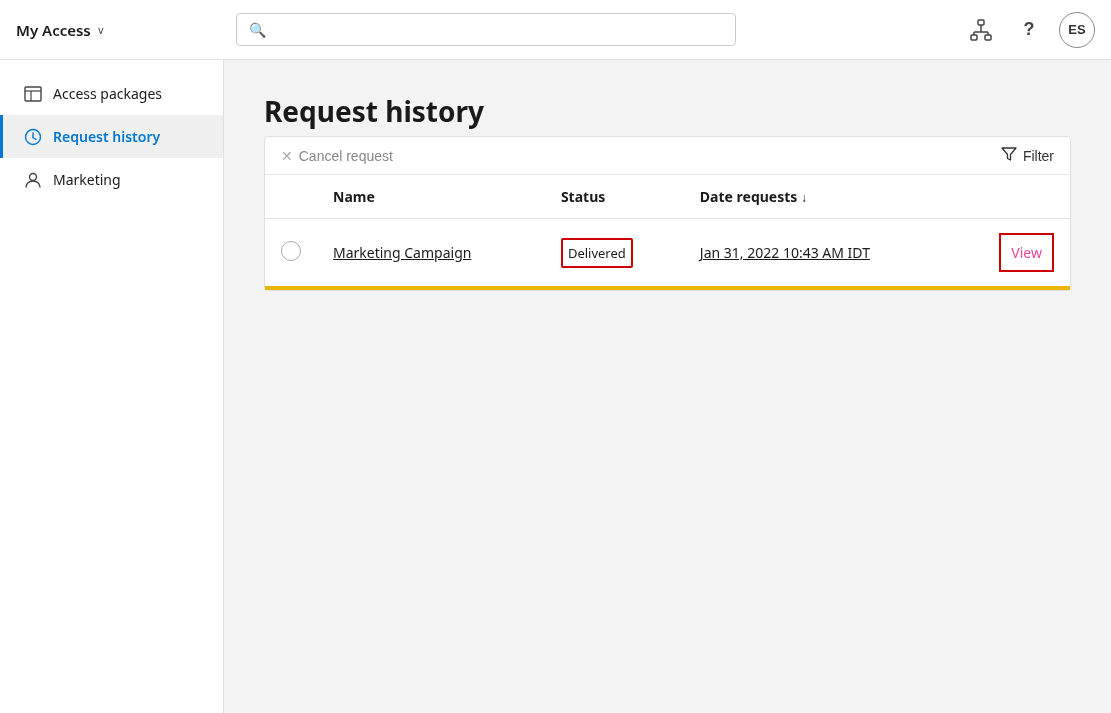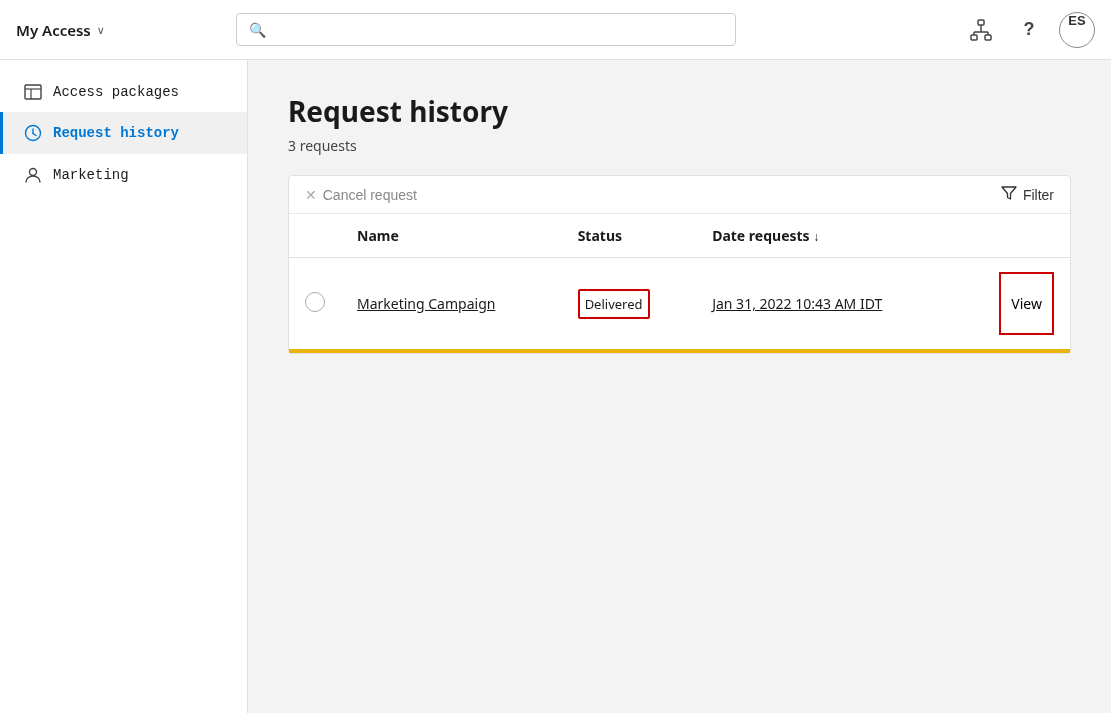--- a/index.html
+++ b/index.html
@@ -83,42 +83,41 @@
       color: #444;
     }
     .avatar-btn {
       width: 36px;
       height: 36px;
       border-radius: 50%;
       border: 1.5px solid #888;
       background: #fff;
       cursor: pointer;
       display: flex;
-      align-items: flex-start;
+      align-items: center;
       justify-content: center;
       font-size: 13px;
       font-weight: 600;
       color: #333;
     }
 
     
     .main-layout {
       display: flex;
       flex: 1;
       overflow: hidden;
     }
 
     
     .sidebar {
-      width: 248px;
+      width: 224px;
       background: #fff;
       border-right: 1px solid #e0e0e0;
       padding-top: 12px;
       flex-shrink: 0;
-      font-family: Liberation Mono, monospace;
     }
     .sidebar-item {
       display: flex;
       align-items: center;
       gap: 10px;
       padding: 12px 20px;
       cursor: pointer;
       font-size: 14px;
       color: #1a1a1a;
       border-left: 3px solid transparent;
@@ -222,25 +221,25 @@
     }
     .status-badge {
       display: inline-block;
       padding: 4px 5px;
       font-size: 13px;
       border: 2px solid #c00;
       color: #1a1a1a;
       border-radius: 2px;
     }
     .view-link {
-      color: #000000;
+      color: #ec4899;
       text-decoration: none;
       font-size: 14px;
       border: 2px solid #c00;
-      padding: 20px 10px;
+      padding: 8px 10px;
       display: inline-block;
     }
     .sort-icon {
       font-size: 12px;
     }
     .td-select {
       width: 36px;
     }
     .td-actions {
       text-align: right;
@@ -313,21 +312,20 @@
           <path d="M2 16c0-3.314 3.134-6 7-6s7 2.686 7 6" stroke="#444" stroke-width="1.4" stroke-linecap="round"></path>
         </svg>
       </span>
       <span>Marketing</span>
     </div>
 
   </nav>
 
   <main class="content">
     <h1 class="page-title">Request history</h1>
-    <p class="page-subtitle">3 requests</p>
 
     <div class="table-card">
 
       <div class="table-toolbar">
         <button class="cancel-btn">
           <span style="font-size:14px;color:#aaa;">✕</span>
           <span>Cancel request</span>
         </button>
         <button class="filter-btn">
           <span>

